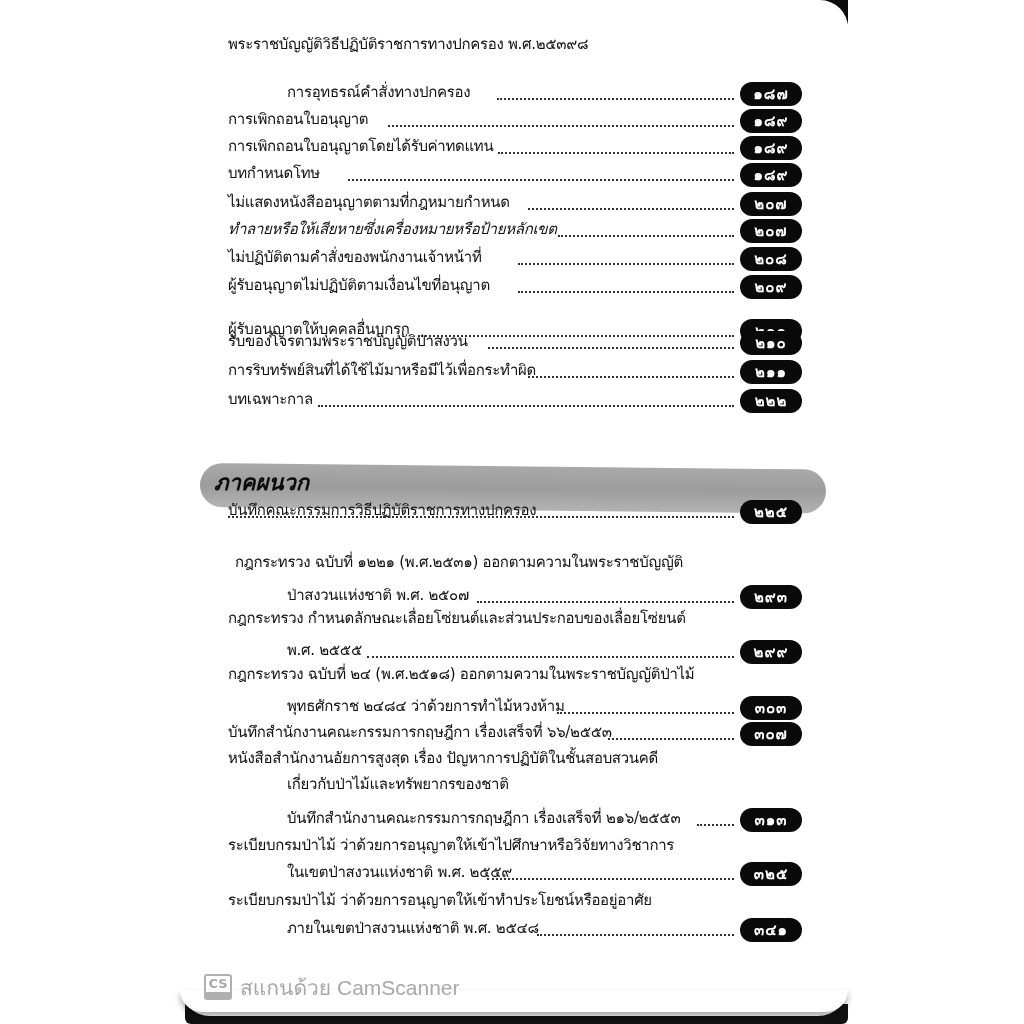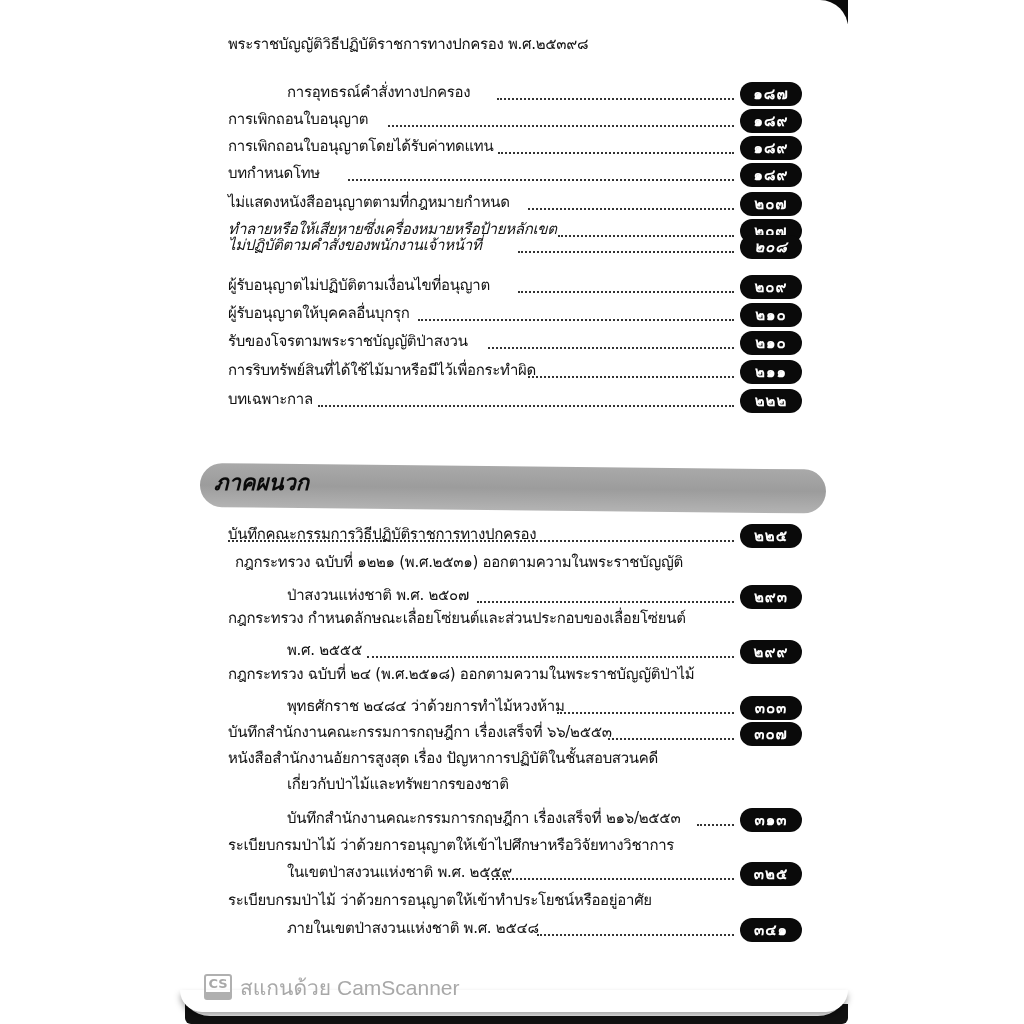--- a/index.html
+++ b/index.html
@@ -67,31 +67,31 @@
     <div class="entry" style="top: 192px;">
       <span class="txt" style="left: 228px;">ไม่แสดงหนังสืออนุญาตตามที่กฎหมายกำหนด</span>
       <span class="dots" style="left: 528px; width: 206px; top: 16px;"></span>
       <span class="badge" style="top: 0px;">๒๐๗</span>
     </div>
     <div class="entry" style="top: 219px;">
       <span class="txt" style="left: 228px; font-style: italic;">ทำลายหรือให้เสียหายซึ่งเครื่องหมายหรือป้ายหลักเขต</span>
       <span class="dots" style="left: 558px; width: 176px; top: 16px;"></span>
       <span class="badge" style="top: 0px;">๒๐๗</span>
     </div>
-    <div class="entry" style="top: 235px; font-style: italic;">
+    <div class="entry" style="top: 247px;">
       <span class="txt" style="left: 228px;">ไม่ปฏิบัติตามคำสั่งของพนักงานเจ้าหน้าที่</span>
       <span class="dots" style="left: 518px; width: 216px; top: 16px;"></span>
       <span class="badge" style="top: 0px;">๒๐๘</span>
     </div>
     <div class="entry" style="top: 275px;">
       <span class="txt" style="left: 228px;">ผู้รับอนุญาตไม่ปฏิบัติตามเงื่อนไขที่อนุญาต</span>
       <span class="dots" style="left: 518px; width: 216px; top: 16px;"></span>
       <span class="badge" style="top: 0px;">๒๐๙</span>
     </div>
-    <div class="entry" style="top: 303px;">
+    <div class="entry" style="top: 319px;">
       <span class="txt" style="left: 228px;">ผู้รับอนุญาตให้บุคคลอื่นบุกรุก</span>
       <span class="dots" style="left: 418px; width: 316px; top: 16px;"></span>
       <span class="badge" style="top: 0px;">๒๑๐</span>
     </div>
     <div class="entry" style="top: 331px;">
       <span class="txt" style="left: 228px;">รับของโจรตามพระราชบัญญัติป่าสงวน</span>
       <span class="dots" style="left: 488px; width: 246px; top: 16px;"></span>
       <span class="badge" style="top: 0px;">๒๑๐</span>
     </div>
     <div class="entry" style="top: 360px;">
@@ -103,21 +103,21 @@
       <span class="txt" style="left: 228px;">บทเฉพาะกาล</span>
       <span class="dots" style="left: 318px; width: 416px; top: 16px;"></span>
       <span class="badge" style="top: 0px;">๒๒๒</span>
     </div>
   </div>
 
 <div class="section-band"></div>
 <div class="section-title">ภาคผนวก</div>
 
 <div id="toc2">
-    <div class="entry" style="top: 524px;">
+    <div class="entry" style="top: 500px;">
       <span class="txt" style="left: 228px;">บันทึกคณะกรรมการวิธีปฏิบัติราชการทางปกครอง</span>
       <span class="dots" style="left: 228px; width: 506px; top: 16px;"></span>
       <span class="badge" style="top: 0px;">๒๒๕</span>
     </div>
     <div class="entry" style="top: 552px;">
       <span class="txt" style="left: 235px;">กฎกระทรวง  ฉบับที่  ๑๒๒๑  (พ.ศ.๒๕๓๑)  ออกตามความในพระราชบัญญัติ</span>
     </div>
     <div class="entry" style="top: 585px;">
       <span class="txt" style="left: 287px;">ป่าสงวนแห่งชาติ  พ.ศ.  ๒๕๐๗</span>
       <span class="dots" style="left: 477px; width: 257px; top: 16px;"></span>

